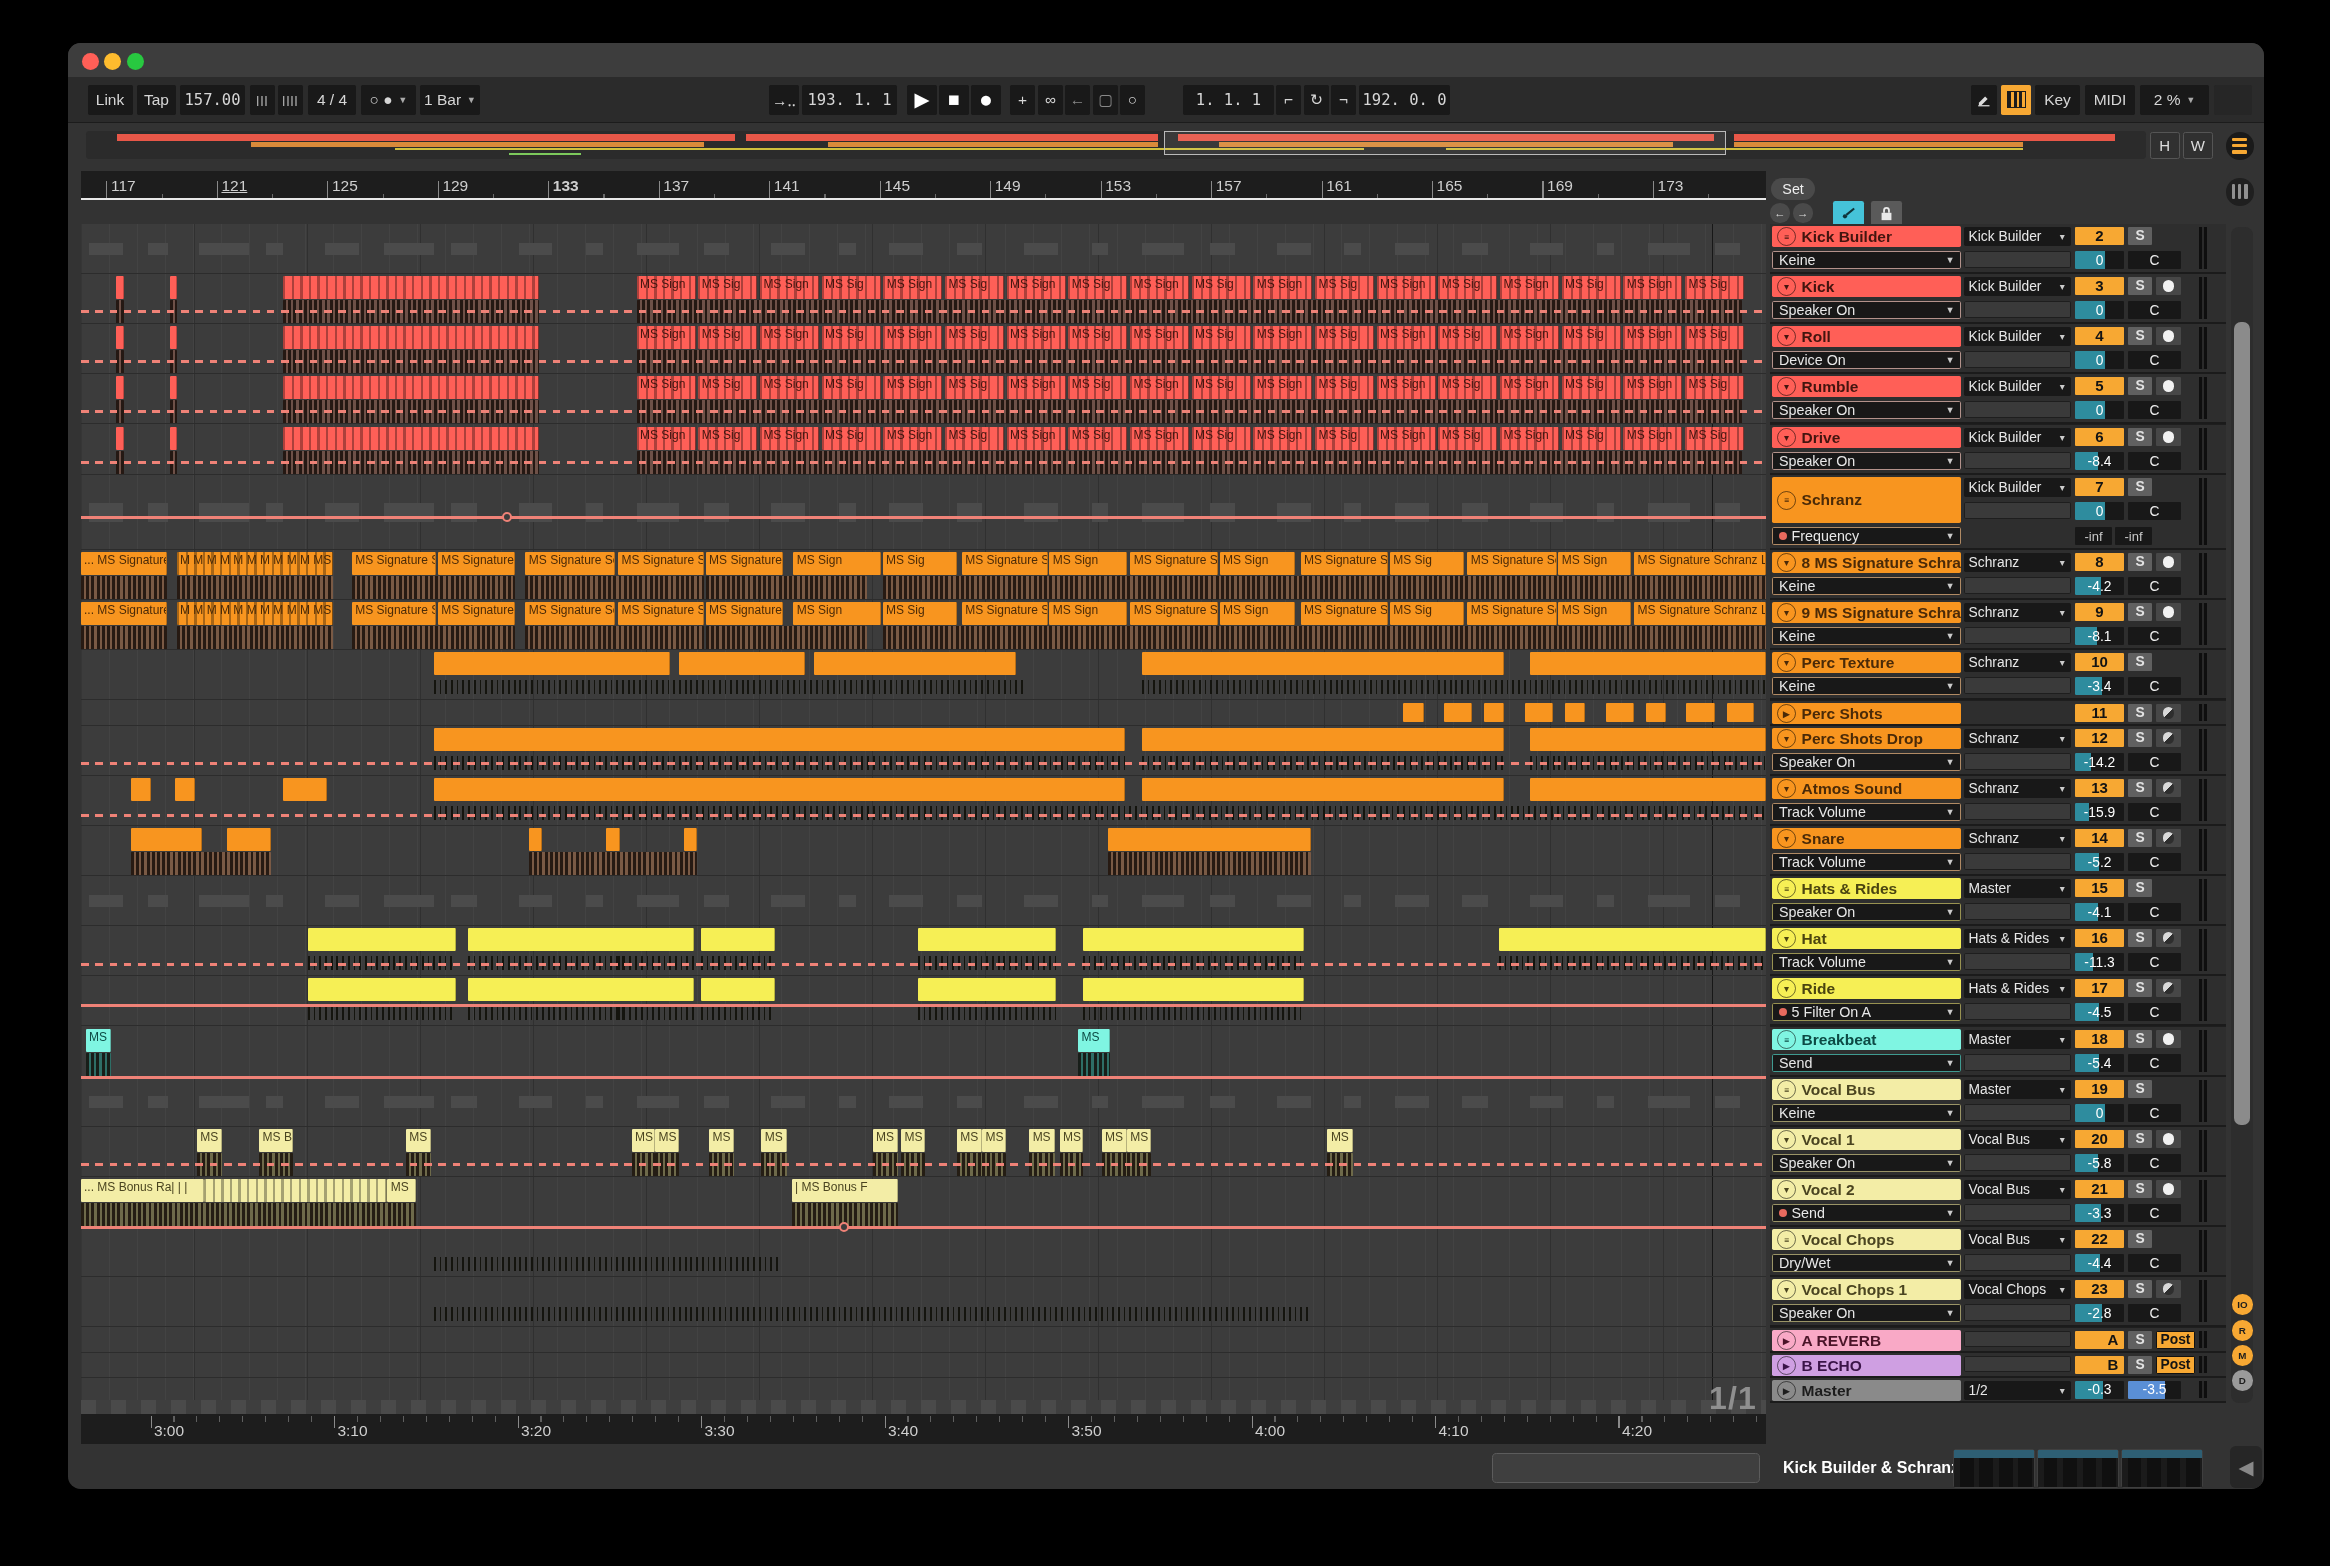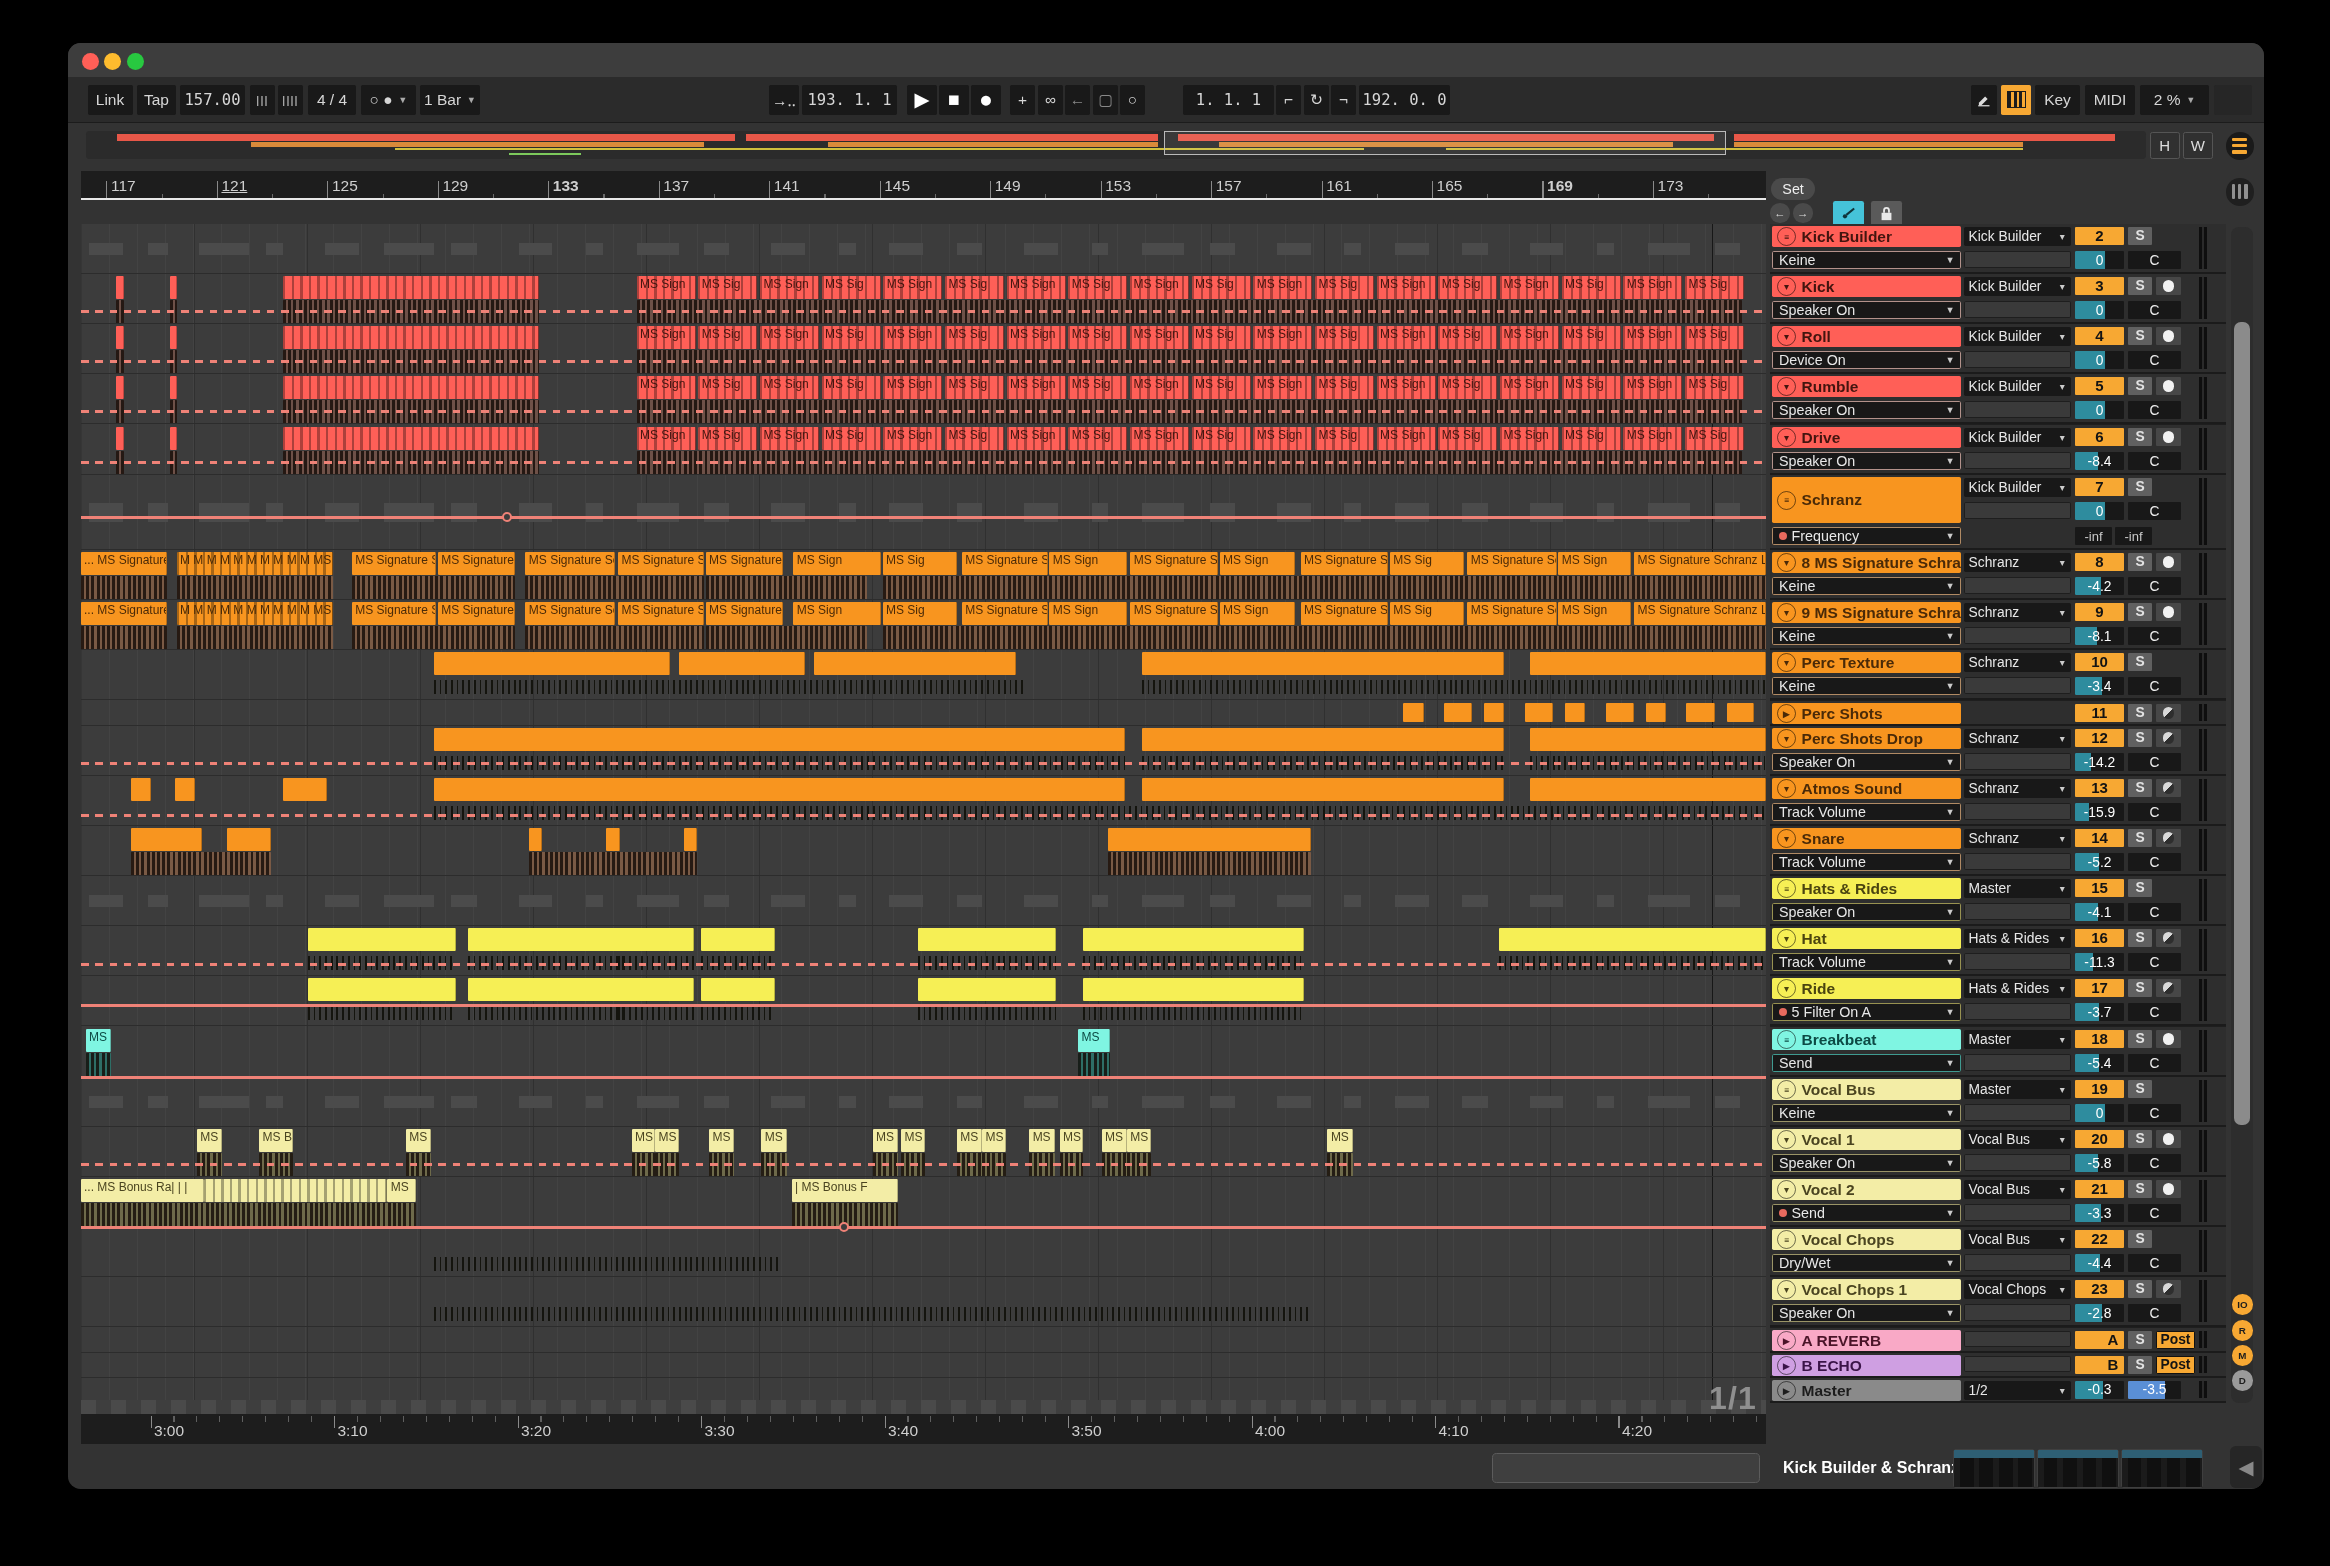--- a/index.html
+++ b/index.html
@@ -219,21 +219,21 @@
       <div class="bartick" style="left: 67.09%;"></div>
       <div class="barnum" style="left: calc(67.09% + 4.6px);">157</div>
       <div class="barminor" style="left: 70.368%;"></div>
       <div class="bartick" style="left: 73.646%;"></div>
       <div class="barnum" style="left: calc(73.646% + 4.6px);">161</div>
       <div class="barminor" style="left: 76.924%;"></div>
       <div class="bartick" style="left: 80.202%;"></div>
       <div class="barnum" style="left: calc(80.202% + 4.6px);">165</div>
       <div class="barminor" style="left: 83.48%;"></div>
       <div class="bartick" style="left: 86.758%;"></div>
-      <div class="barnum" style="left: calc(86.758% + 4.6px); font-weight: bold;">169</div>
+      <div class="barnum" style="left: calc(86.758% + 4.6px);">169</div>
       <div class="barminor" style="left: 90.036%;"></div>
       <div class="bartick" style="left: 93.314%;"></div>
       <div class="barnum" style="left: calc(93.314% + 4.6px);">173</div>
       <div class="barminor" style="left: 96.592%;"></div>
     </div>
   <div id="hscrollline"></div>
 
   <div id="editcluster">
     <div id="setbtn">Set</div>
     <div class="navcirc" style="left:0">←</div>
@@ -1063,21 +1063,21 @@
           <span class="car">▼</span>
         </div>
         <div class="tblank" style="top: 27px; height: 17px;"></div>
         <div class="numbox" style="top: 2.9px; height: 18px;">17</div>
         <div class="sbox" style="top: 2.9px; height: 18px;">S</div>
         <div class="armbox" style="top: 2.9px; height: 18px;">
           <span class="armdot frozen"></span>
         </div>
         <div class="volbox" style="top: 27px; height: 18px;">
           <div class="volfill" style="width: 48%;"></div>
-          <div class="volval">-3.7</div>
+          <div class="volval">-4.5</div>
         </div>
         <div class="panbox" style="top: 27px; height: 18px;">C</div>
         <div class="tmeter" style="height: 42px;"></div>
       </div>
       <div class="trk" style="top: 803px; height: 50px;">
         <div class="tname" style="background: rgb(127, 245, 226); color: rgb(12, 74, 68); height: 20.5px;">
           <span class="ticon">≡</span>
           <span>Breakbeat</span>
         </div>
         <div class="tdd" style="top: 27px; height: 18px; border: 1.7px solid rgb(63, 154, 144);">

